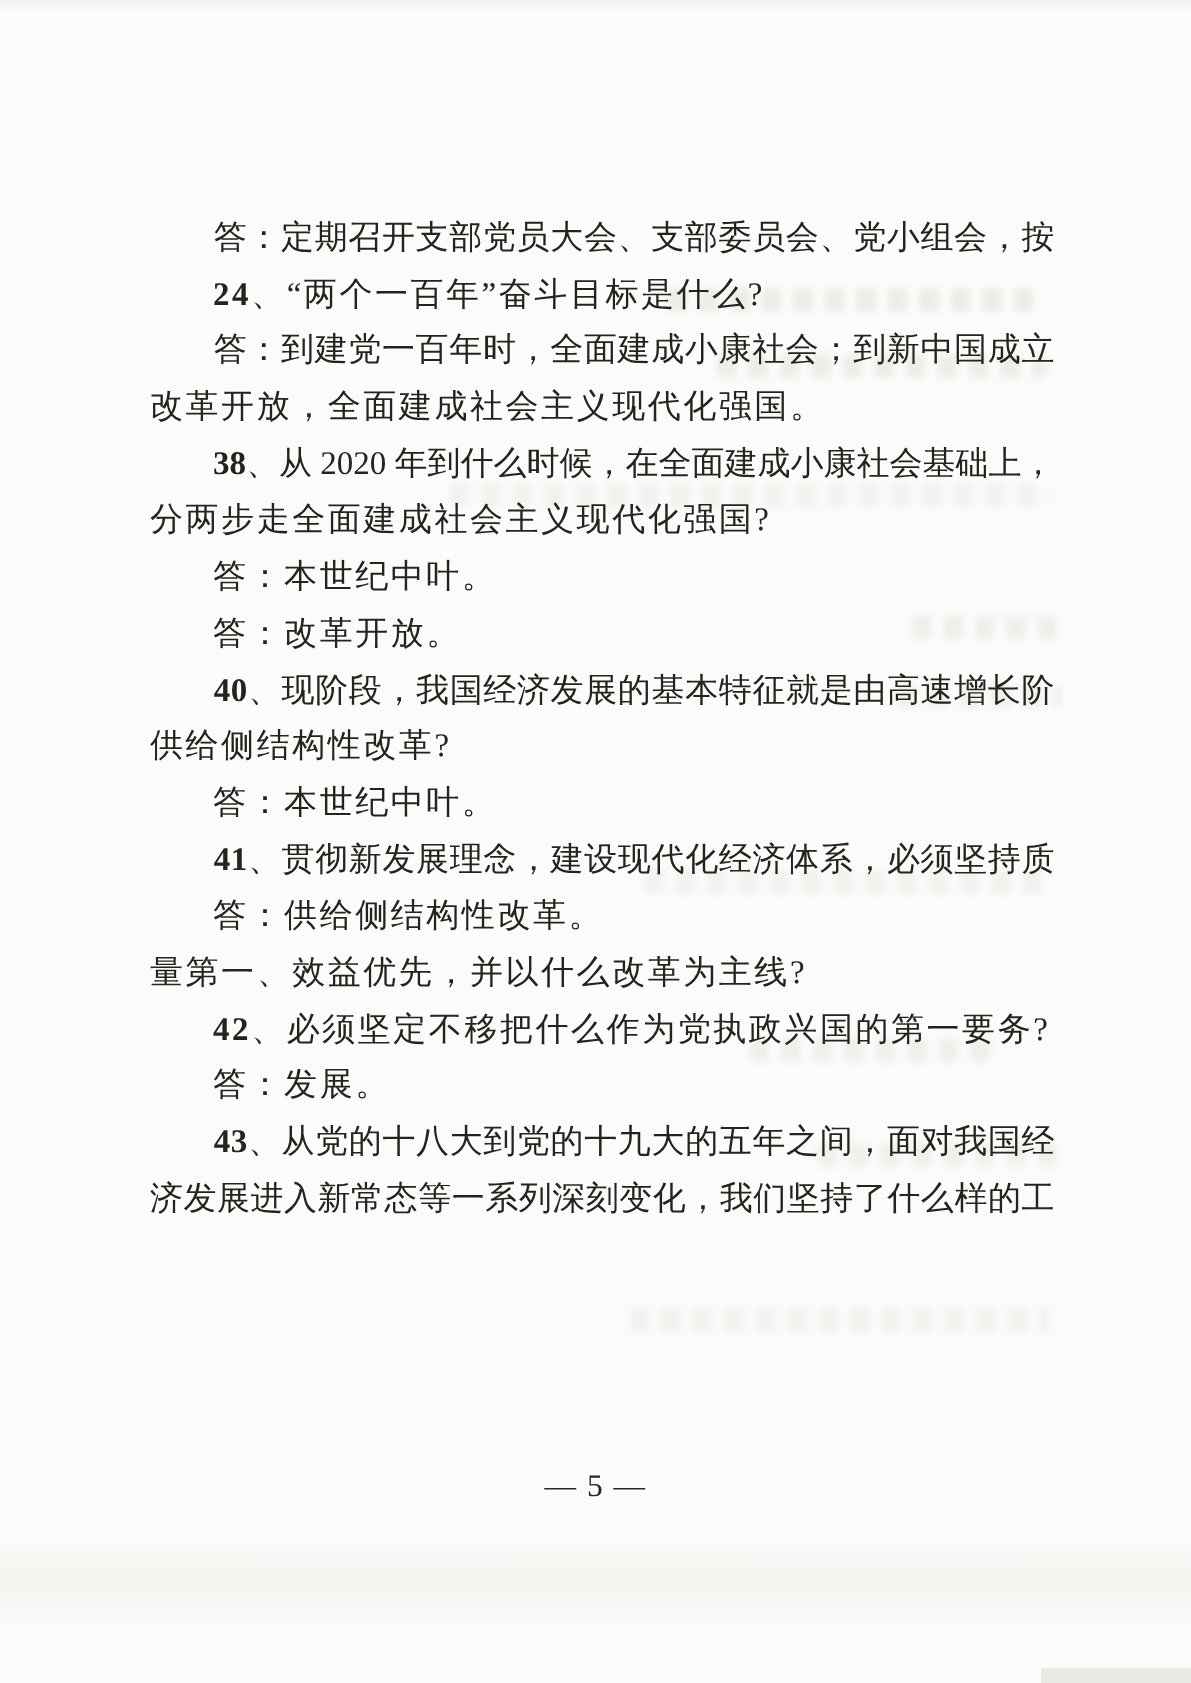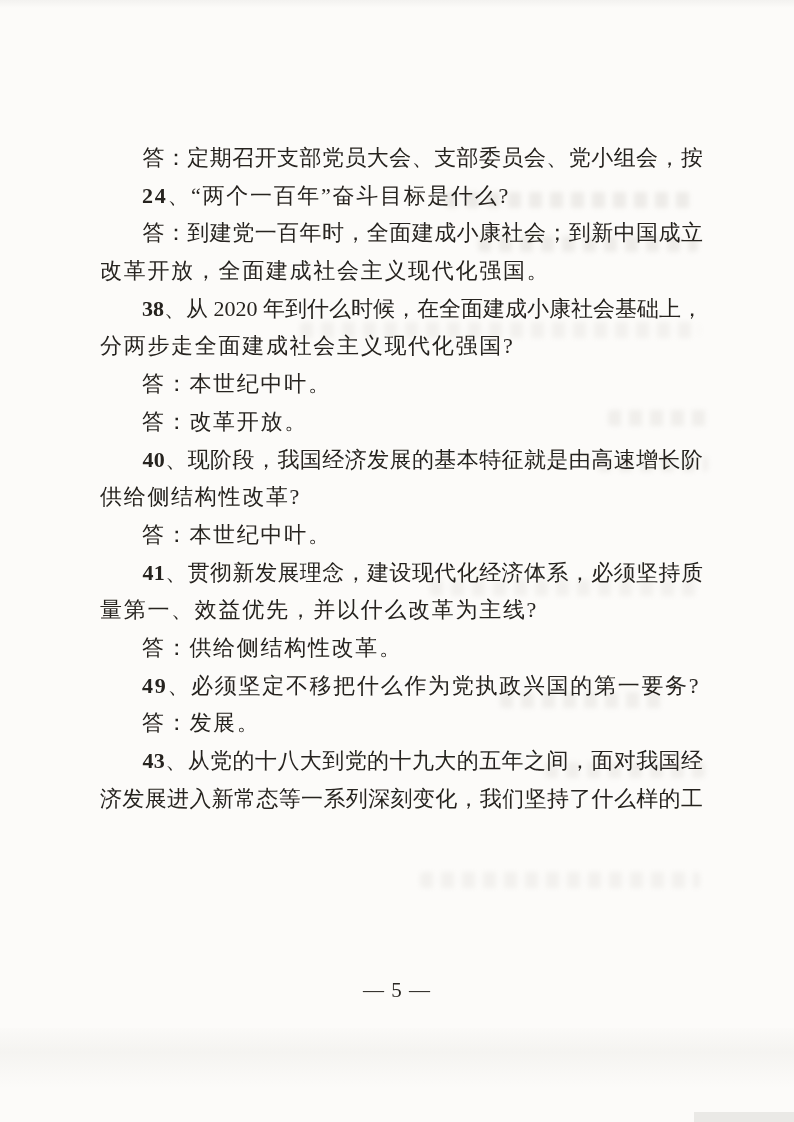--- a/index.html
+++ b/index.html
@@ -79,23 +79,23 @@
       <div class="line flex"><div class="spacer"></div><span>答</span><span>：</span><span>到</span><span>建</span><span>党</span><span>一</span><span>百</span><span>年</span><span>时</span><span>，</span><span>全</span><span>面</span><span>建</span><span>成</span><span>小</span><span>康</span><span>社</span><span>会</span><span>；</span><span>到</span><span>新</span><span>中</span><span>国</span><span>成</span><span>立</span></div>
       <div class="line">改革开放，全面建成社会主义现代化强国。</div>
       <div class="line flex"><div class="spacer"></div><span class="qnum">3</span><span class="qnum">8</span><span>、</span><span>从</span><span> </span><span>2</span><span>0</span><span>2</span><span>0</span><span> </span><span>年</span><span>到</span><span>什</span><span>么</span><span>时</span><span>候</span><span>，</span><span>在</span><span>全</span><span>面</span><span>建</span><span>成</span><span>小</span><span>康</span><span>社</span><span>会</span><span>基</span><span>础</span><span>上</span><span>，</span></div>
       <div class="line">分两步走全面建成社会主义现代化强国?</div>
       <div class="line indent">答：本世纪中叶。</div>
       <div class="line indent">答：改革开放。</div>
       <div class="line flex"><div class="spacer"></div><span class="qnum">4</span><span class="qnum">0</span><span>、</span><span>现</span><span>阶</span><span>段</span><span>，</span><span>我</span><span>国</span><span>经</span><span>济</span><span>发</span><span>展</span><span>的</span><span>基</span><span>本</span><span>特</span><span>征</span><span>就</span><span>是</span><span>由</span><span>高</span><span>速</span><span>增</span><span>长</span><span>阶</span></div>
       <div class="line">供给侧结构性改革?</div>
       <div class="line indent">答：本世纪中叶。</div>
       <div class="line flex"><div class="spacer"></div><span class="qnum">4</span><span class="qnum">1</span><span>、</span><span>贯</span><span>彻</span><span>新</span><span>发</span><span>展</span><span>理</span><span>念</span><span>，</span><span>建</span><span>设</span><span>现</span><span>代</span><span>化</span><span>经</span><span>济</span><span>体</span><span>系</span><span>，</span><span>必</span><span>须</span><span>坚</span><span>持</span><span>质</span></div>
+      <div class="line indent">答：供给侧结构性改革。</div>
       <div class="line">量第一、效益优先，并以什么改革为主线?</div>
-      <div class="line indent">答：供给侧结构性改革。</div>
-      <div class="line indent"><span class="qnum">49</span>、必须坚定不移把什么作为党执政兴国的第一要务?</div>
+      <div class="line indent"><span class="qnum">42</span>、必须坚定不移把什么作为党执政兴国的第一要务?</div>
       <div class="line indent">答：发展。</div>
       <div class="line flex"><div class="spacer"></div><span class="qnum">4</span><span class="qnum">3</span><span>、</span><span>从</span><span>党</span><span>的</span><span>十</span><span>八</span><span>大</span><span>到</span><span>党</span><span>的</span><span>十</span><span>九</span><span>大</span><span>的</span><span>五</span><span>年</span><span>之</span><span>间</span><span>，</span><span>面</span><span>对</span><span>我</span><span>国</span><span>经</span></div>
       <div class="line flex"><span>济</span><span>发</span><span>展</span><span>进</span><span>入</span><span>新</span><span>常</span><span>态</span><span>等</span><span>一</span><span>系</span><span>列</span><span>深</span><span>刻</span><span>变</span><span>化</span><span>，</span><span>我</span><span>们</span><span>坚</span><span>持</span><span>了</span><span>什</span><span>么</span><span>样</span><span>的</span><span>工</span></div>
     </div>
 
   <div class="page-number">— 5 —</div>
 
   <div class="scan-band-bottom"></div>
   <div class="scan-corner"></div>
 </div>

